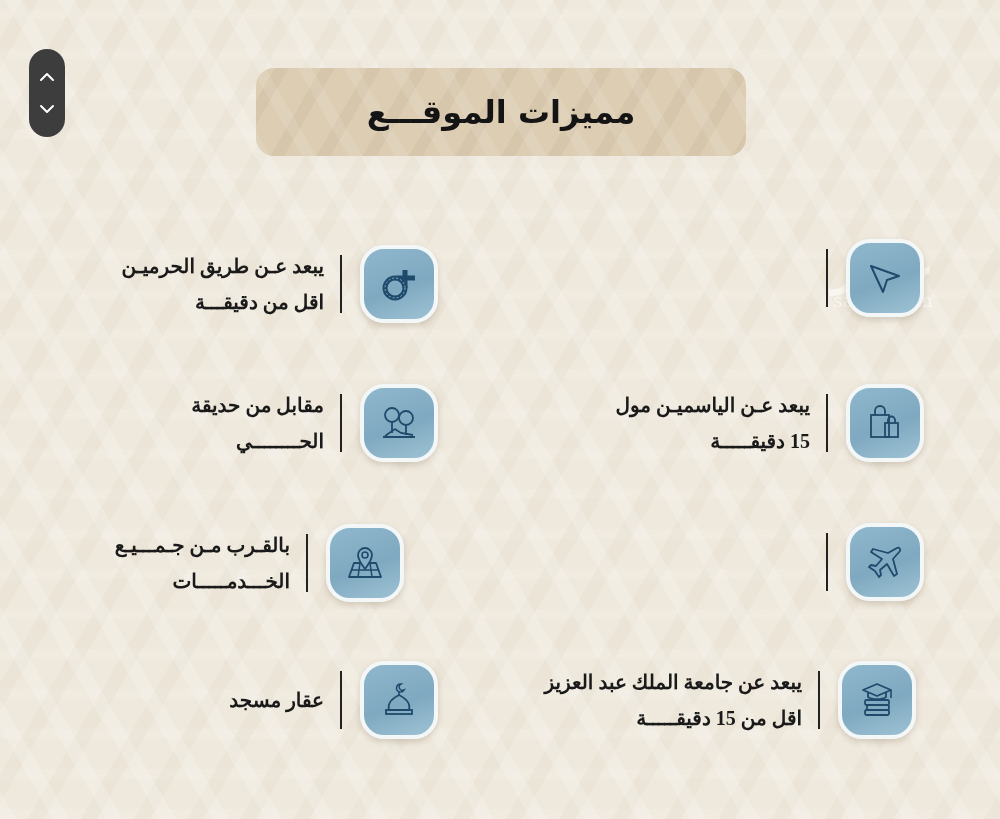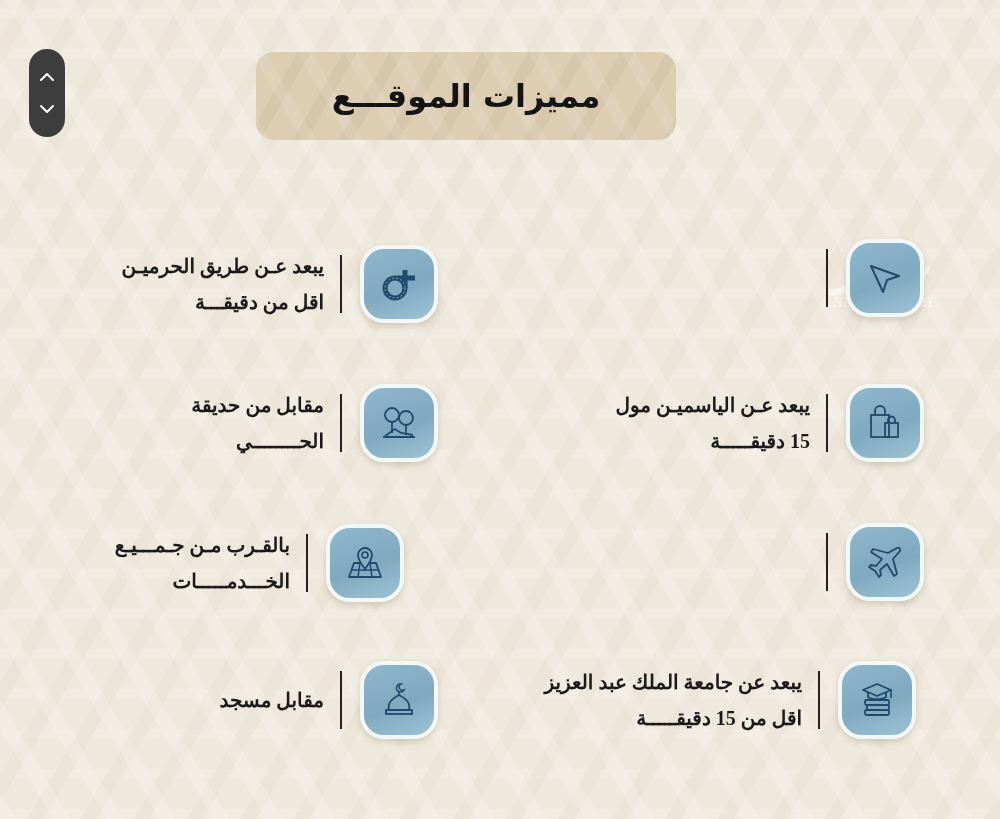--- a/index.html
+++ b/index.html
@@ -12,21 +12,21 @@
       repeating-linear-gradient(0deg, rgba(255,255,255,0.10) 0 10px, rgba(0,0,0,0) 10px 40px);
     font-family:"DejaVu Sans", sans-serif;
   }
   .scroll-pill {
     position:absolute; left:29px; top:49px; width:36px; height:88px;
     background:#3d3d3d; border-radius:18px;
     display:flex; flex-direction:column; align-items:center; justify-content:center; gap:10px;
   }
   .scroll-pill .btn { width:24px; height:22px; display:flex; align-items:center; justify-content:center; cursor:pointer; }
   .title-box {
-    position:absolute; left:256px; top:52px; width:420px; height:88px;
+    position:absolute; left:256px; top:68px; width:490px; height:88px;
     background-color:#dccdb3;
     background-image:
       repeating-linear-gradient(60deg, rgba(255,255,255,0.10) 0 12px, rgba(0,0,0,0) 12px 40px),
       repeating-linear-gradient(-60deg, rgba(160,140,110,0.10) 0 12px, rgba(0,0,0,0) 12px 40px);
     border-radius:18px;
     display:flex; align-items:center; justify-content:center;
   }
   .title-box h1 {
     margin:0; font-size:32px; font-weight:bold; color:#141414; direction:rtl;
   }
@@ -180,15 +180,15 @@
   <div class="icon-tile">
     <svg viewBox="0 0 44 44">
       <path d="M24 6 a4 4 0 1 0 3 6 a3 3 0 1 1 -3 -6 Z" fill="none" stroke="#1f4a6b" stroke-width="1.5"></path>
       <path d="M22 14 V17" stroke="#1f4a6b" stroke-width="1.6"></path>
       <path d="M12 32 C10 24 16 20 22 17 C28 20 34 24 32 32 Z" fill="none" stroke="#1f4a6b" stroke-width="1.8" stroke-linejoin="round"></path>
       <rect x="9" y="32" width="26" height="4" fill="none" stroke="#1f4a6b" stroke-width="1.8"></rect>
     </svg>
   </div>
   <div class="divider"></div>
   <div class="text">
-    <div>مقابل مسجد</div>
+    <div>عقار مسجد</div>
   </div>
 </div>
 
 </body></html>

